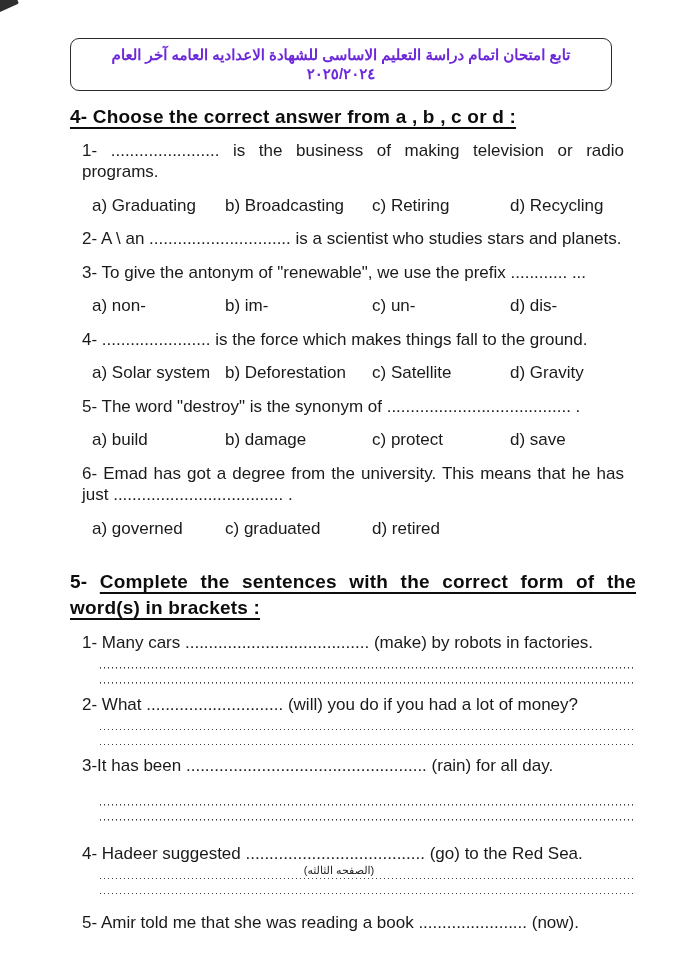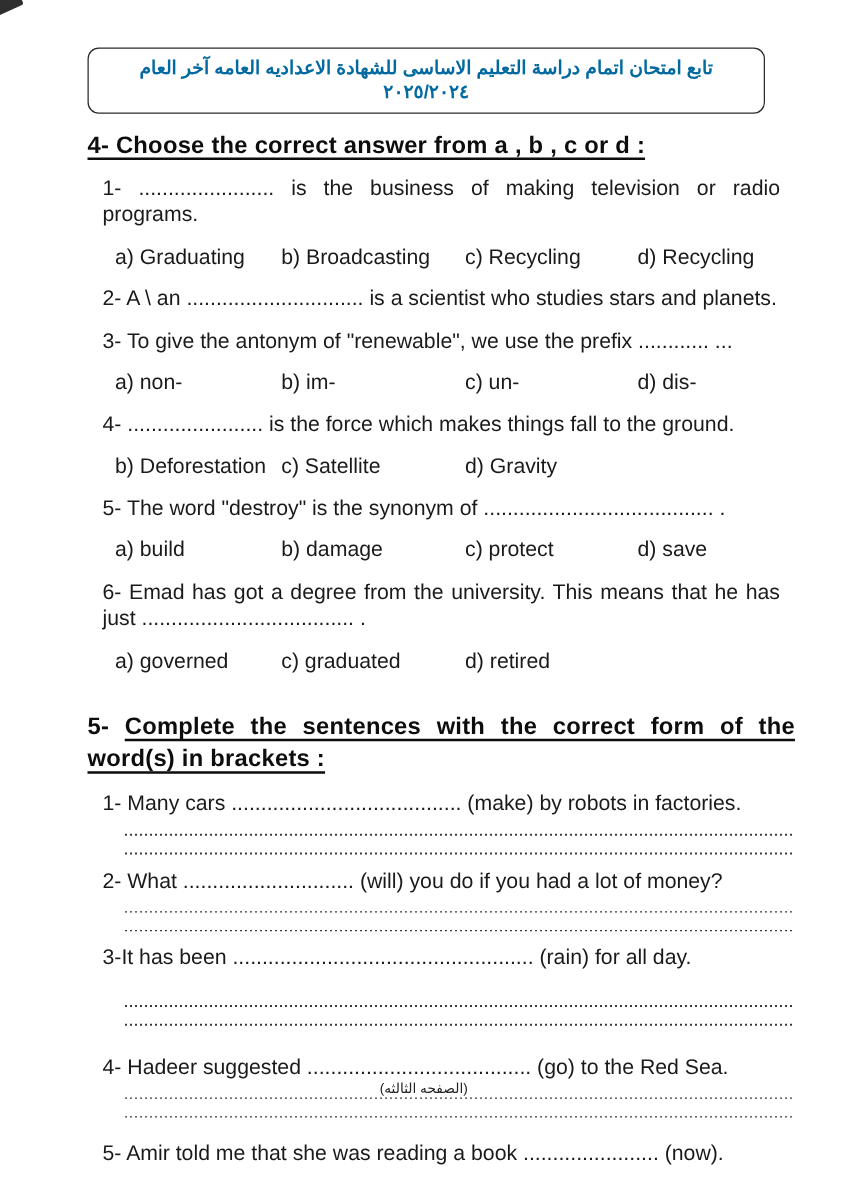--- a/index.html
+++ b/index.html
@@ -30,21 +30,21 @@
   }
   .header-box {
     width: 516px;
     border: 1.6px solid #2a2a2a;
     border-radius: 9px;
     padding: 7px 12px 6px;
     text-align: center;
     font-weight: bold;
     font-size: 15px;
     line-height: 1.25;
-    color: #0369a1;
+    color: #6d28d9;
   }
   .sec-title {
     font-size: 19px;
     font-weight: bold;
     color: #0d0d0d;
     margin: 15px 0 5px;
     text-decoration: underline;
     text-decoration-thickness: 2px;
     text-underline-offset: 4px;
     letter-spacing: 0.2px;
@@ -114,21 +114,21 @@
     <span>تابع امتحان اتمام دراسة التعليم الاساسى للشهادة الاعداديه العامه آخر العام ٢٠٢٥/٢٠٢٤</span>
   </div>
 
   <div class="sec-title">4- Choose the correct answer from a , b , c or d :</div>
 
   <div class="q-block">
     <p class="q-text">1- ....................... is the business of making television or radio programs.</p>
     <div class="opts">
       <span>a) Graduating</span>
       <span>b) Broadcasting</span>
-      <span>c) Recycling</span>
+      <span>c) Retiring</span>
       <span>d) Recycling</span>
     </div>
   </div>
 
   <div class="q-block">
     <p class="q-text">2- A \ an .............................. is a scientist who studies stars and planets.</p>
   </div>
 
   <div class="q-block">
     <p class="q-text">3- To give the antonym of "renewable", we use the prefix ............ ...</p>
@@ -136,20 +136,21 @@
       <span>a) non-</span>
       <span>b) im-</span>
       <span>c) un-</span>
       <span>d) dis-</span>
     </div>
   </div>
 
   <div class="q-block">
     <p class="q-text">4- ....................... is the force which makes things fall to the ground.</p>
     <div class="opts">
+      <span>a) Solar system</span>
       <span>b) Deforestation</span>
       <span>c) Satellite</span>
       <span>d) Gravity</span>
     </div>
   </div>
 
   <div class="q-block">
     <p class="q-text">5- The word "destroy" is the synonym of ....................................... .</p>
     <div class="opts">
       <span>a) build</span>

